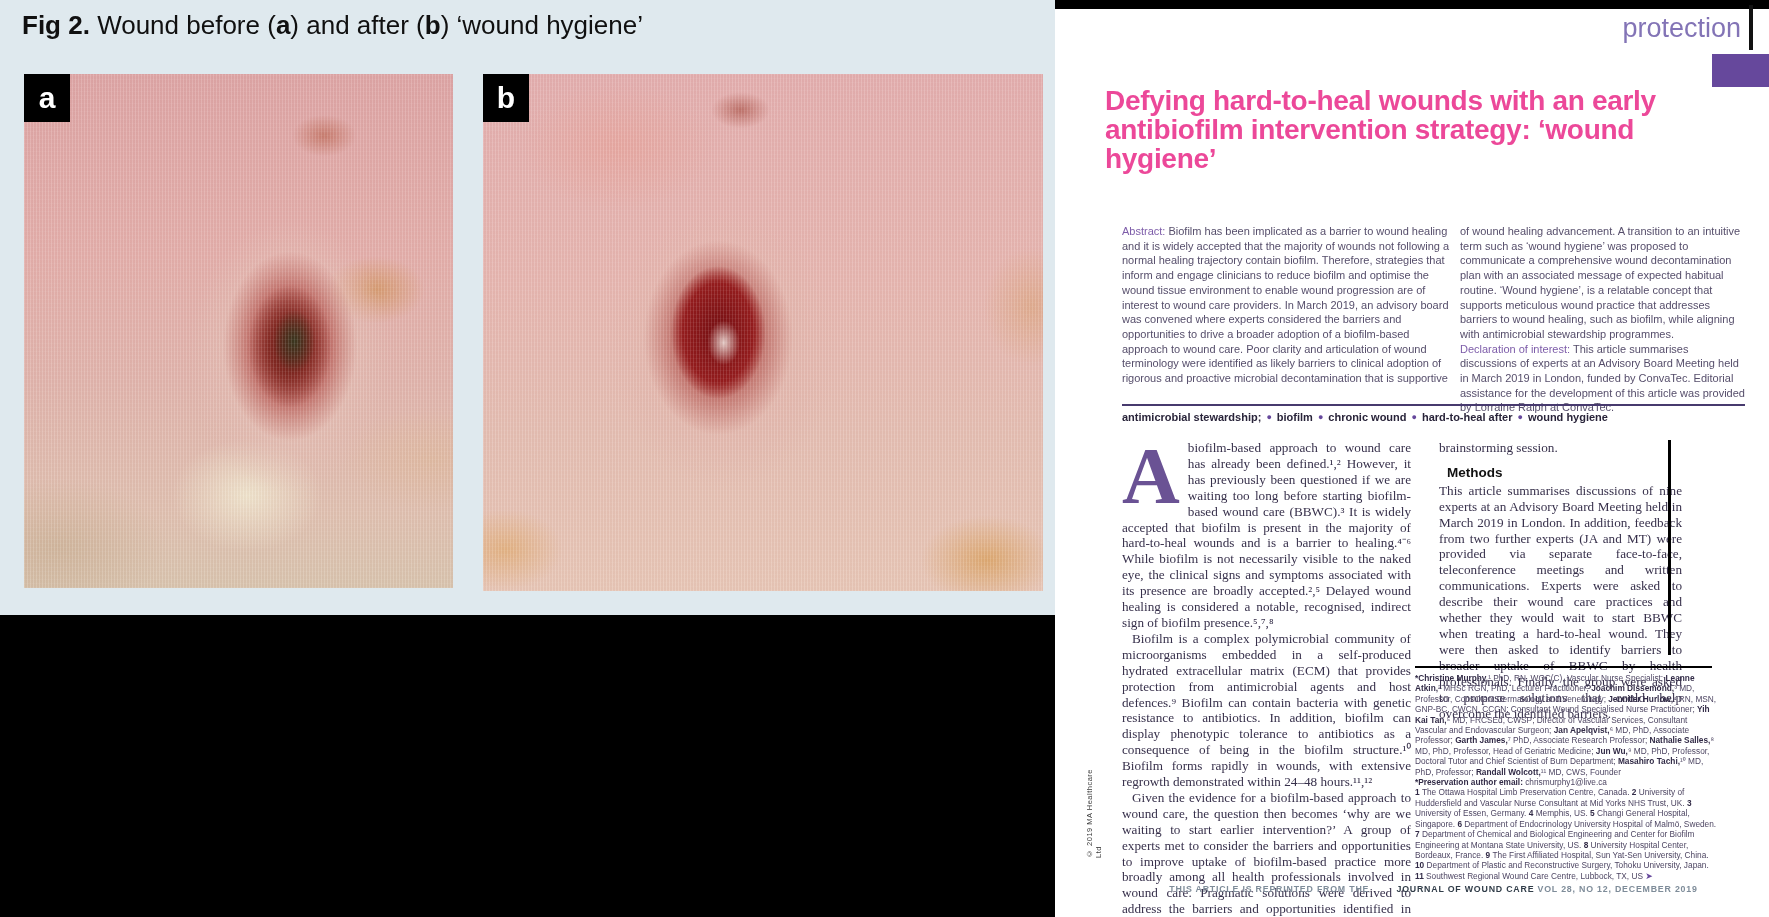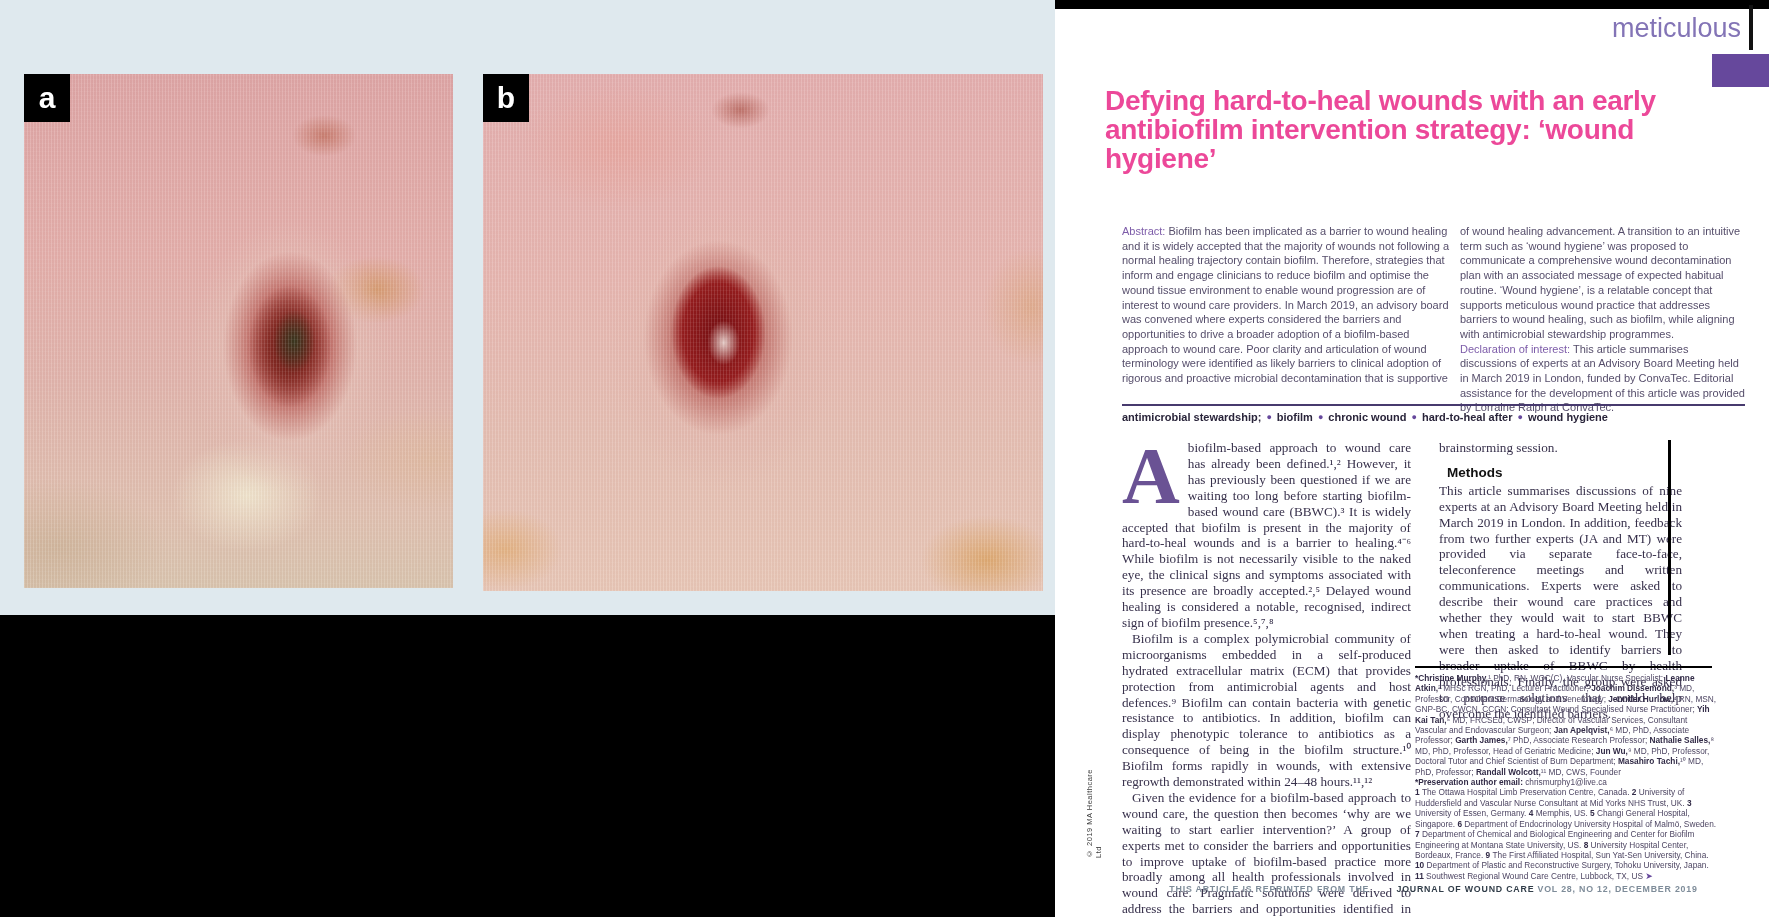--- a/index.html
+++ b/index.html
@@ -120,31 +120,34 @@
     font-size:8.8px; letter-spacing:0.8px; color:#7e8c99; font-weight:bold;
   }
   .footer .footer-bold { color:#303c48;margin-left:24px; }
 </style>
 </head>
 <body>
 
 <div class="screen">
 
   <div class="figure-panel">
+    <div class="figure-caption">
+      <span class="b">Fig 2.</span><span> Wound before (</span><span class="b">a</span><span>) and after (</span><span class="b">b</span><span>) ‘wound hygiene’</span>
+    </div>
     <div class="photo photo-a">
       <div class="photo-label">a</div>
     </div>
     <div class="photo photo-b">
       <div class="photo-label">b</div>
     </div>
   </div>
 
   <div class="page">
     <div class="page-topbar"></div>
-    <div class="education">meticulous</div>
+    <div class="education">protection</div>
     <div class="edu-bar"></div>
     <div class="purple-block"></div>
 
     <h1 class="title">Defying hard-to-heal wounds with an early antibiofilm intervention strategy: ‘wound hygiene’</h1>
 
     <div class="abstract">
       <div class="abs-col1">
         <span class="abs-label">Abstract:</span><span> Biofilm has been implicated as a barrier to wound healing and it is widely accepted that the majority of wounds not following a normal healing trajectory contain biofilm. Therefore, strategies that inform and engage clinicians to reduce biofilm and optimise the wound tissue environment to enable wound progression are of interest to wound care providers. In March 2019, an advisory board was convened where experts considered the barriers and opportunities to drive a broader adoption of a biofilm-based approach to wound care. Poor clarity and articulation of wound terminology were identified as likely barriers to clinical adoption of rigorous and proactive microbial decontamination that is supportive</span>
       </div>
       <div class="abs-col2">

